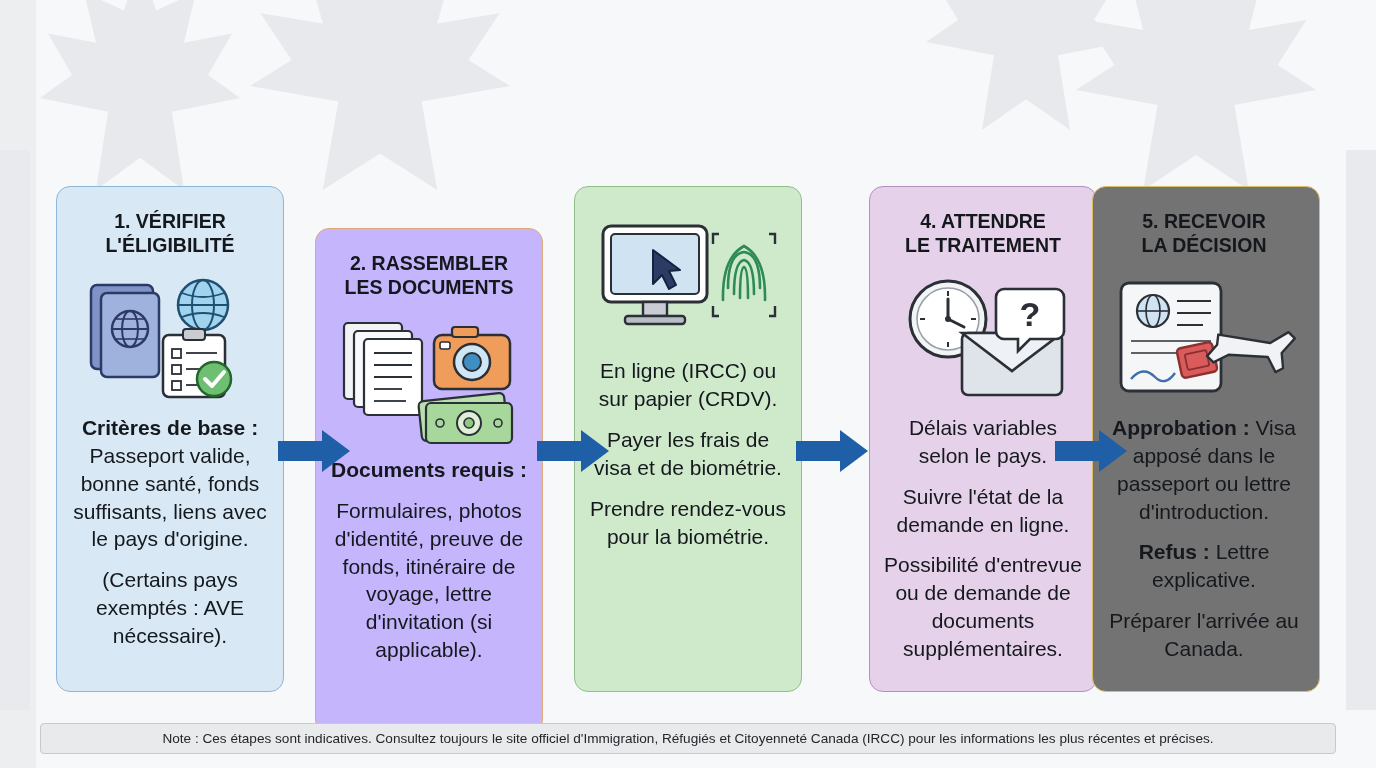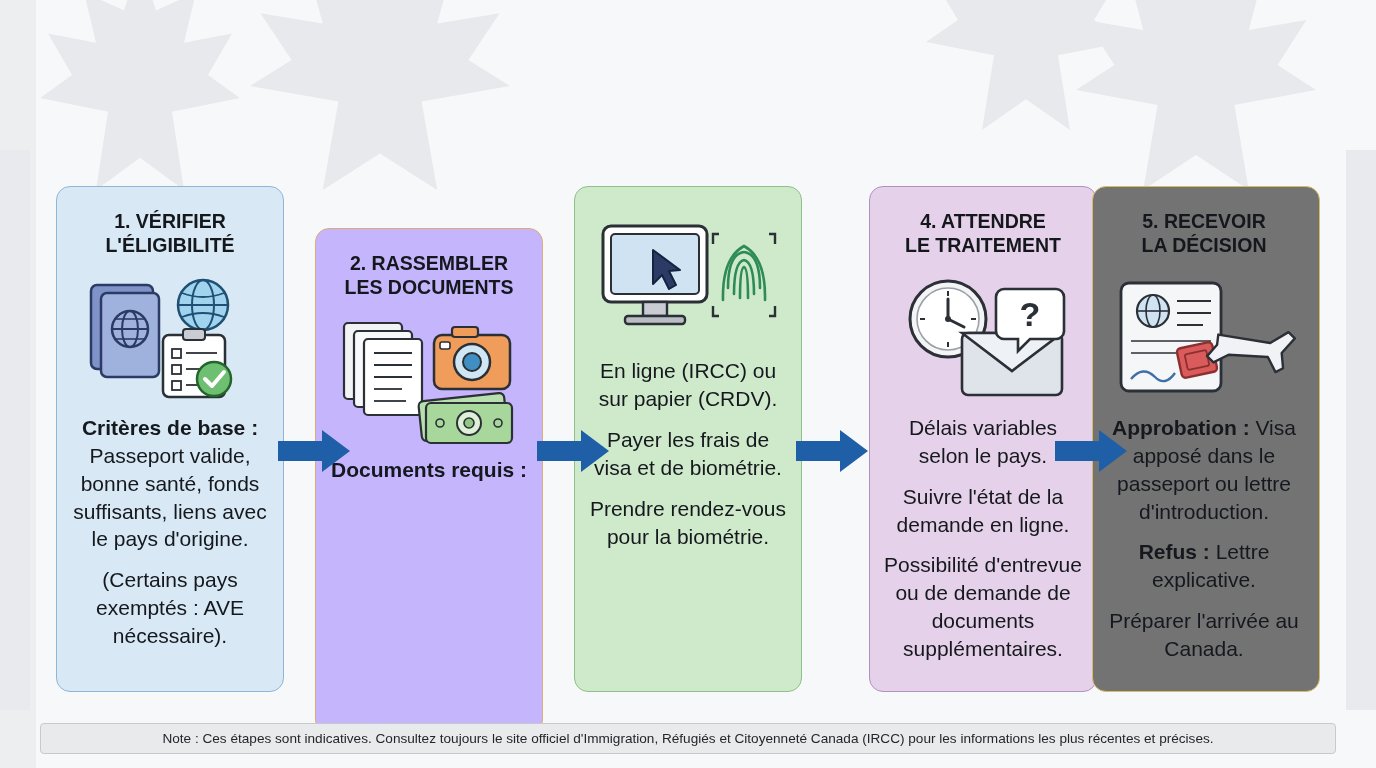--- a/index.html
+++ b/index.html
@@ -183,20 +183,21 @@
           <rect x="88" y="88" width="86" height="40" rx="5" fill="#b8dfae" stroke="#2b2f36" stroke-width="2.2" transform="rotate(-6 131 108)"></rect>
           <rect x="94" y="94" width="86" height="40" rx="5" fill="#a8d79c" stroke="#2b2f36" stroke-width="2.2"></rect>
           <circle cx="137" cy="114" r="12" fill="#dff0d8" stroke="#2b2f36" stroke-width="2"></circle>
           <circle cx="137" cy="114" r="5" fill="#8fc882" stroke="#2b2f36" stroke-width="1.6"></circle>
           <circle cx="108" cy="114" r="4" fill="none" stroke="#2b2f36" stroke-width="1.6"></circle>
           <circle cx="166" cy="114" r="4" fill="none" stroke="#2b2f36" stroke-width="1.6"></circle>
         </svg>
       </div>
       <div class="body-text">
         <p><b>Documents requis :</b></p>
+        <p><span>Formulaires, photos d'identité, preuve de fonds, itinéraire de voyage, lettre d'invitation (si applicable).</span></p>
       </div>
     </div>
 
     <svg class="arrow" style="left:481px;" viewBox="0 0 72 46">
       <polygon points="0,13 44,13 44,2 72,23 44,44 44,33 0,33" fill="#1f5fa8"></polygon>
     </svg>
 
     <div class="card" style="left:518px; background:#cfe9cb; border-color:#8fc089;">
       <div class="icon-area">
         <svg width="195" height="140" viewBox="0 0 195 140">

